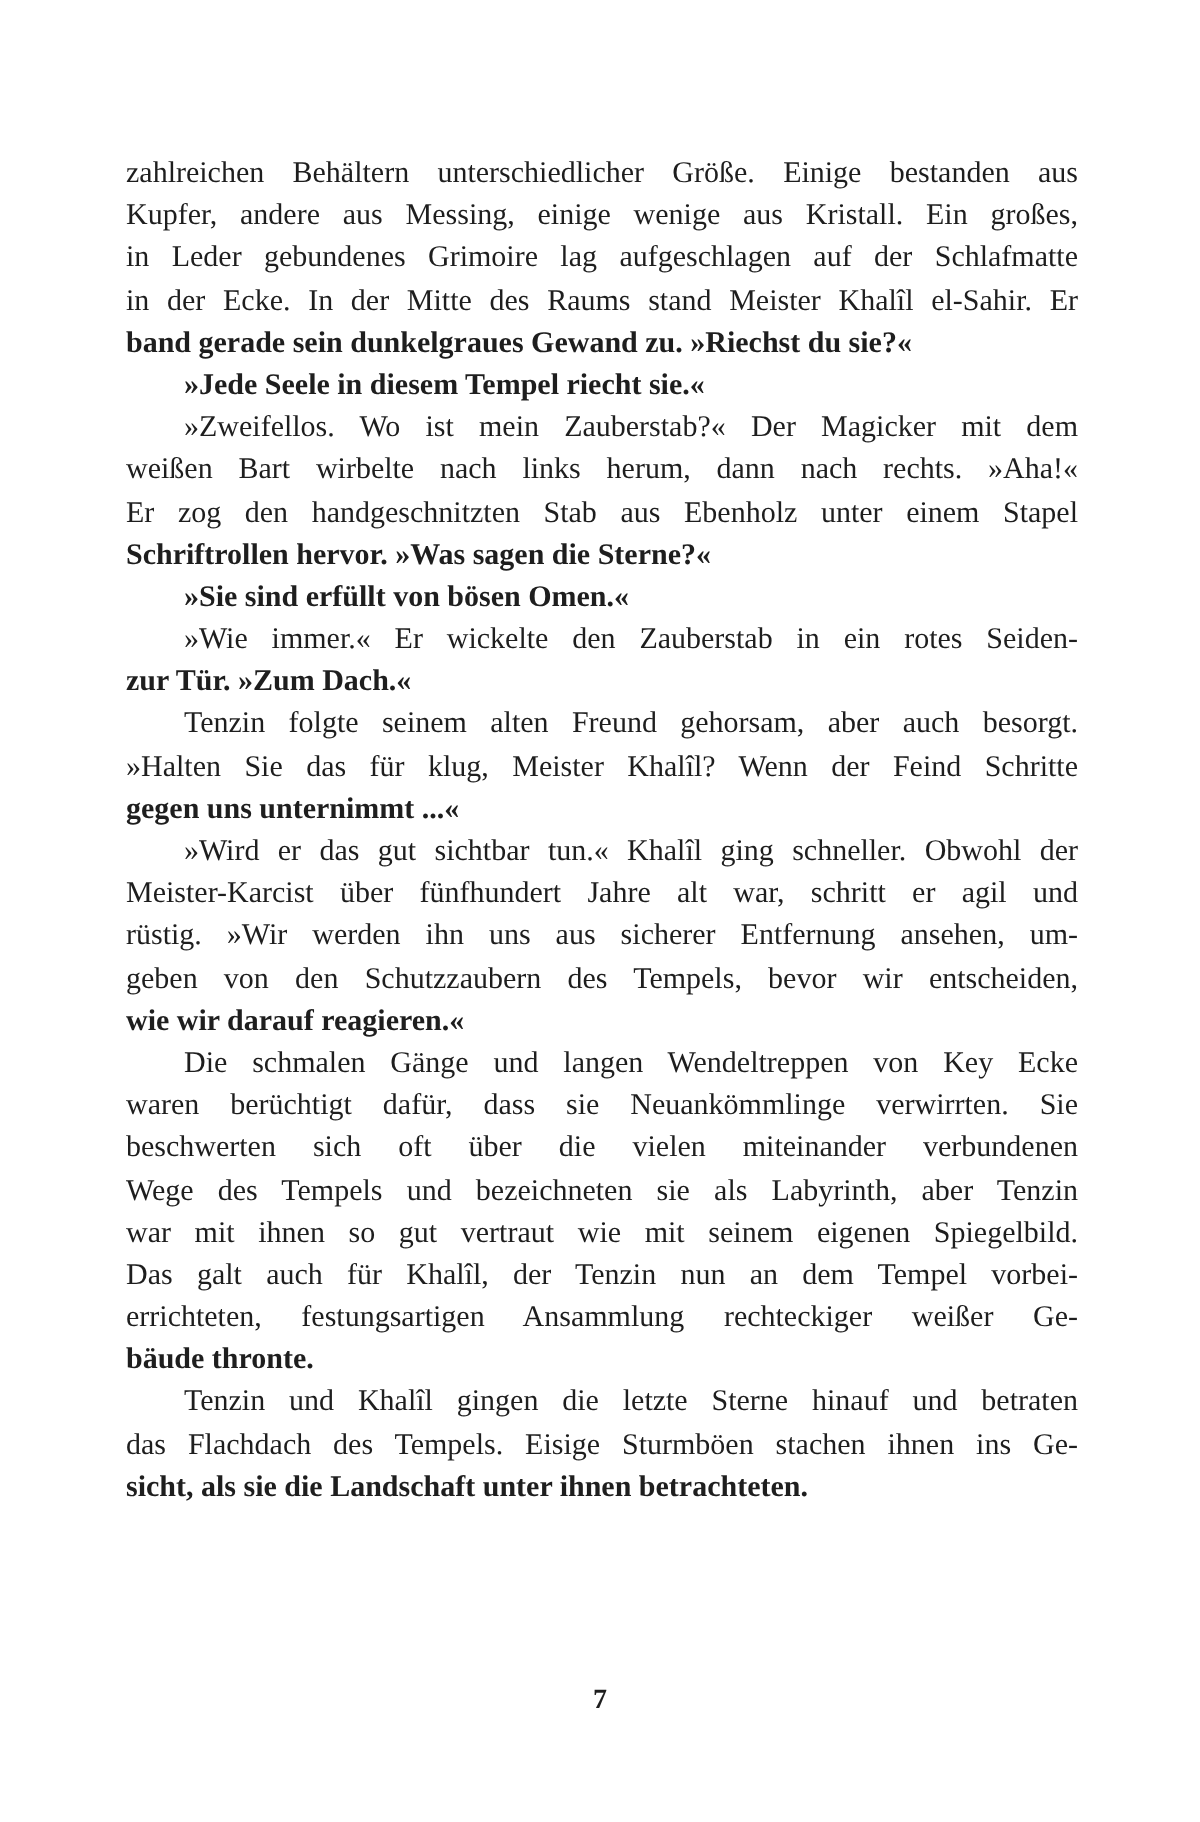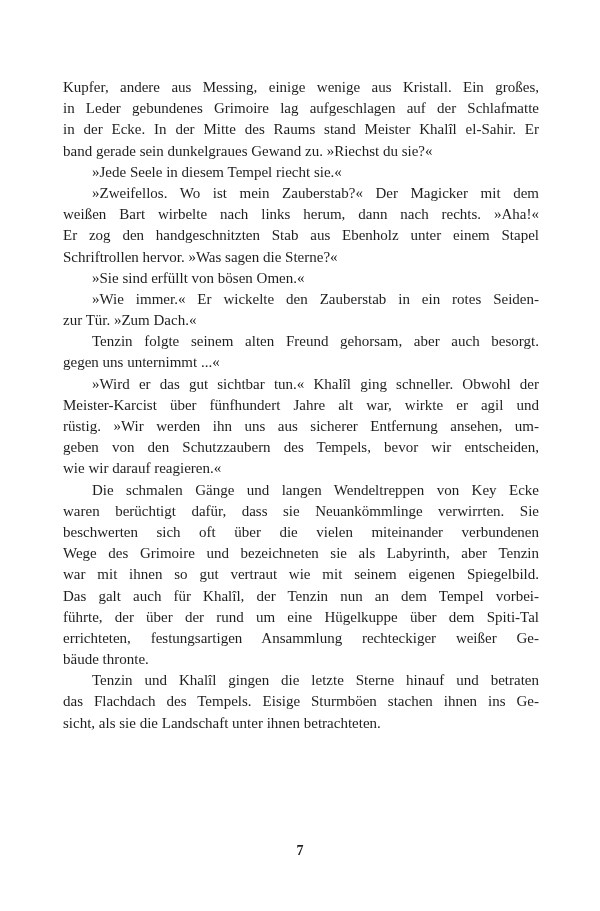--- a/index.html
+++ b/index.html
@@ -29,63 +29,65 @@
     text-align: justify;
     text-align-last: justify;
     overflow: hidden;
   }
   .line.indent {
     text-indent: 29px;
   }
   .line.plast {
     text-align: left;
     text-align-last: left;
+    font-weight: bold;
   }
   .page-number {
     position: absolute;
     top: 843px;
     left: 0;
     width: 600px;
     text-align: center;
     font-size: 14px;
     font-weight: bold;
     color: #1e1e1e;
   }
 </style>
 </head>
 <body>
 
 <div class="page">
   <div class="text-block" id="text-block">
+      <div class="line">zahlreichen Behältern unterschiedlicher Größe. Einige bestanden aus</div>
       <div class="line">Kupfer, andere aus Messing, einige wenige aus Kristall. Ein großes,</div>
       <div class="line">in Leder gebundenes Grimoire lag aufgeschlagen auf der Schlafmatte</div>
       <div class="line">in der Ecke. In der Mitte des Raums stand Meister Khalîl el-Sahir. Er</div>
       <div class="line plast">band gerade sein dunkelgraues Gewand zu. »Riechst du sie?«</div>
       <div class="line indent plast">»Jede Seele in diesem Tempel riecht sie.«</div>
       <div class="line indent">»Zweifellos. Wo ist mein Zauberstab?« Der Magicker mit dem</div>
       <div class="line">weißen Bart wirbelte nach links herum, dann nach rechts. »Aha!«</div>
       <div class="line">Er zog den handgeschnitzten Stab aus Ebenholz unter einem Stapel</div>
       <div class="line plast">Schriftrollen hervor. »Was sagen die Sterne?«</div>
       <div class="line indent plast">»Sie sind erfüllt von bösen Omen.«</div>
       <div class="line indent">»Wie immer.« Er wickelte den Zauberstab in ein rotes Seiden-</div>
       <div class="line plast">zur Tür. »Zum Dach.«</div>
       <div class="line indent">Tenzin folgte seinem alten Freund gehorsam, aber auch besorgt.</div>
+      <div class="line">»Halten Sie das für klug, Meister Khalîl? Wenn der Feind Schritte</div>
       <div class="line plast">gegen uns unternimmt ...«</div>
       <div class="line indent">»Wird er das gut sichtbar tun.« Khalîl ging schneller. Obwohl der</div>
-      <div class="line">Meister-Karcist über fünfhundert Jahre alt war, wirkte er agil und</div>
+      <div class="line">Meister-Karcist über fünfhundert Jahre alt war, schritt er agil und</div>
       <div class="line">rüstig. »Wir werden ihn uns aus sicherer Entfernung ansehen, um-</div>
       <div class="line">geben von den Schutzzaubern des Tempels, bevor wir entscheiden,</div>
       <div class="line plast">wie wir darauf reagieren.«</div>
       <div class="line indent">Die schmalen Gänge und langen Wendeltreppen von Key Ecke</div>
       <div class="line">waren berüchtigt dafür, dass sie Neuankömmlinge verwirrten. Sie</div>
       <div class="line">beschwerten sich oft über die vielen miteinander verbundenen</div>
-      <div class="line">Wege des Grimoire und bezeichneten sie als Labyrinth, aber Tenzin</div>
+      <div class="line">Wege des Tempels und bezeichneten sie als Labyrinth, aber Tenzin</div>
       <div class="line">war mit ihnen so gut vertraut wie mit seinem eigenen Spiegelbild.</div>
       <div class="line">Das galt auch für Khalîl, der Tenzin nun an dem Tempel vorbei-</div>
-      <div class="line">führte, der über der rund um eine Hügelkuppe über dem Spiti-Tal</div>
       <div class="line">errichteten, festungsartigen Ansammlung rechteckiger weißer Ge-</div>
       <div class="line plast">bäude thronte.</div>
       <div class="line indent">Tenzin und Khalîl gingen die letzte Sterne hinauf und betraten</div>
       <div class="line">das Flachdach des Tempels. Eisige Sturmböen stachen ihnen ins Ge-</div>
       <div class="line plast">sicht, als sie die Landschaft unter ihnen betrachteten.</div>
     </div>
   <div class="page-number">7</div>
 </div>
 
 </body></html>

